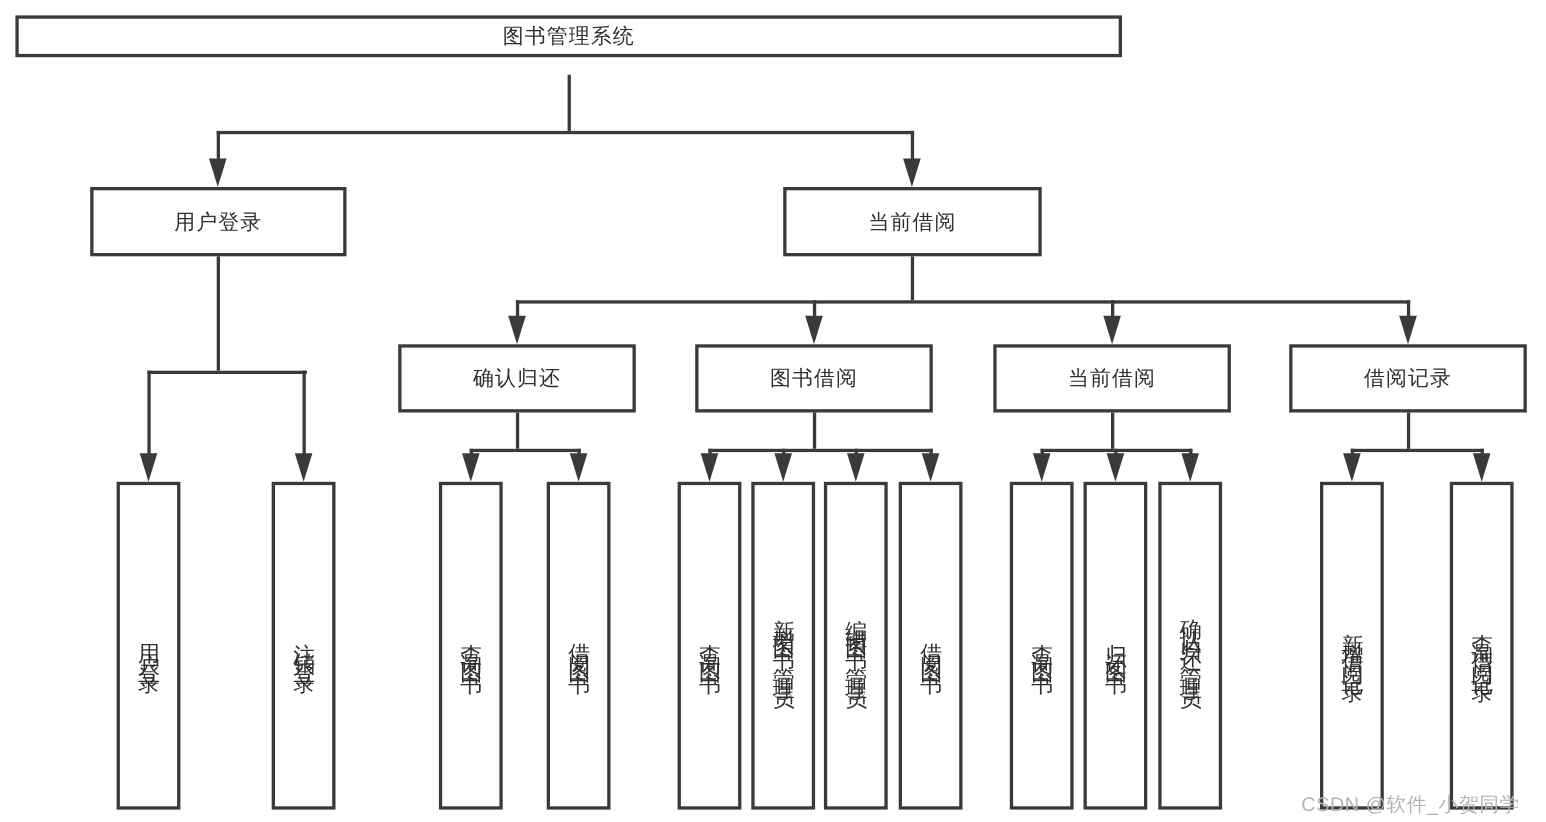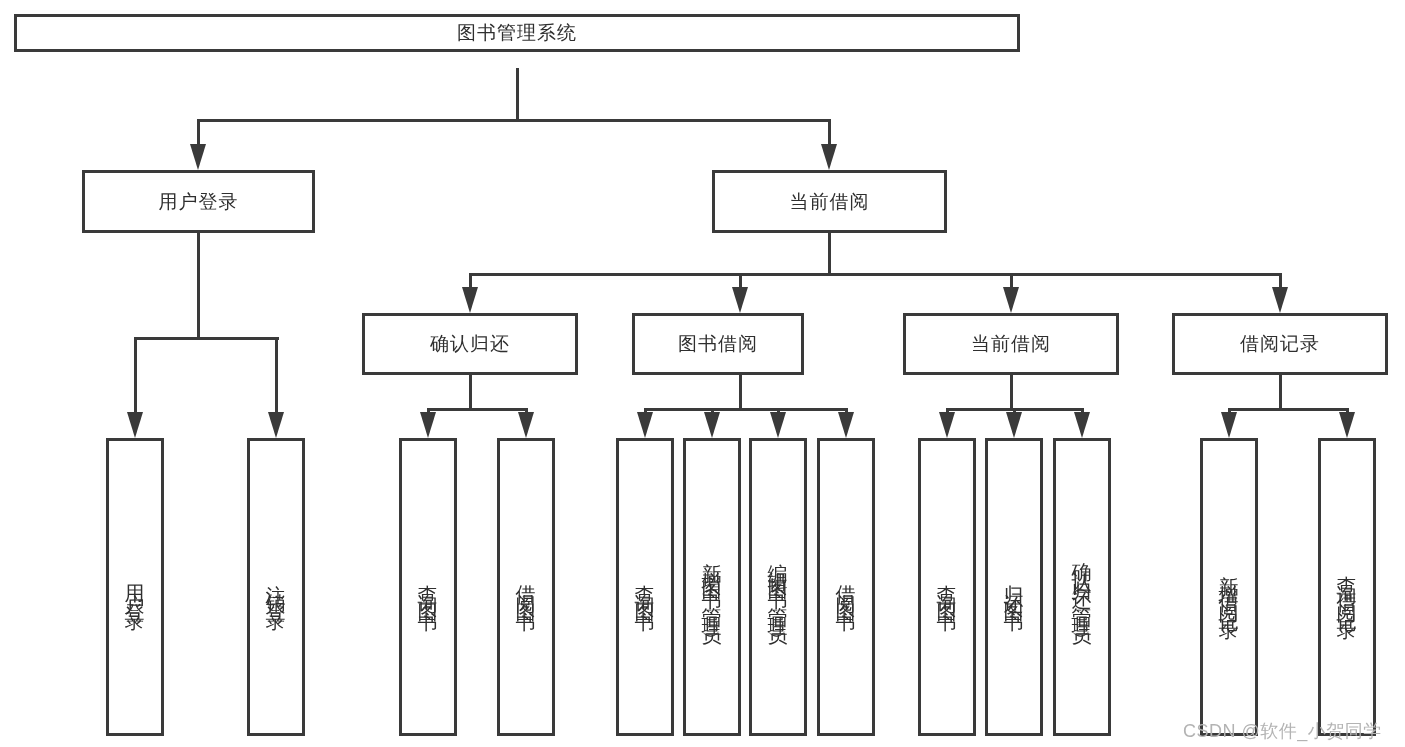--- a/index.html
+++ b/index.html
@@ -77,21 +77,21 @@
   <div class="vl" style="left:738.5px;top:273px;height:18px;"></div>
   <div class="ah" style="left:732px;top:287px;"></div>
   <div class="vl" style="left:1009.5px;top:273px;height:18px;"></div>
   <div class="ah" style="left:1003px;top:287px;"></div>
   <div class="vl" style="left:1278.5px;top:273px;height:18px;"></div>
   <div class="ah" style="left:1272px;top:287px;"></div>
 
   <div class="hbox" style="left:362px;top:313px;width:216px;height:62px;">
     <span>确认归还</span>
   </div>
-  <div class="hbox" style="left:632px;top:313px;width:172px;height:62px;">
+  <div class="hbox" style="left:632px;top:313px;width:216px;height:62px;">
     <span>图书借阅</span>
   </div>
   <div class="hbox" style="left:903px;top:313px;width:216px;height:62px;font-family:Liberation Mono, monospace;">
     <span>当前借阅</span>
   </div>
   <div class="hbox" style="left:1172px;top:313px;width:216px;height:62px;">
     <span>借阅记录</span>
   </div>
 
   <div class="vl" style="left:468.5px;top:375px;height:33px;"></div>

